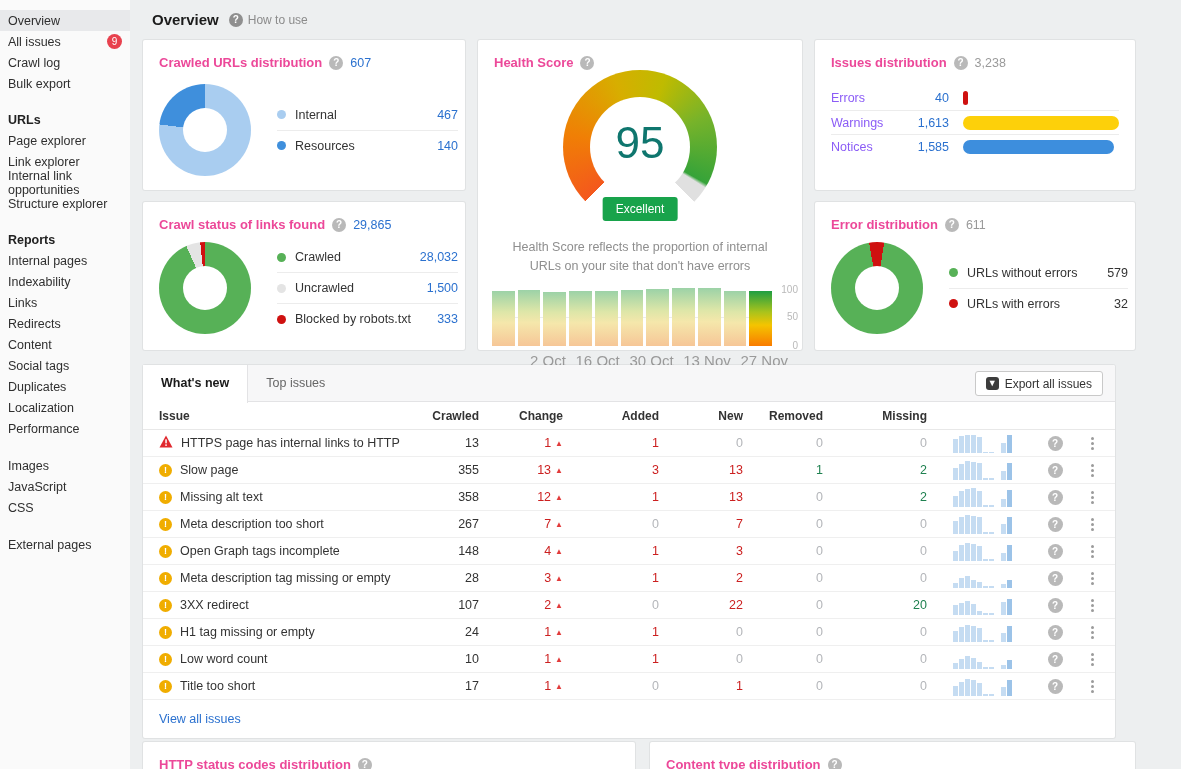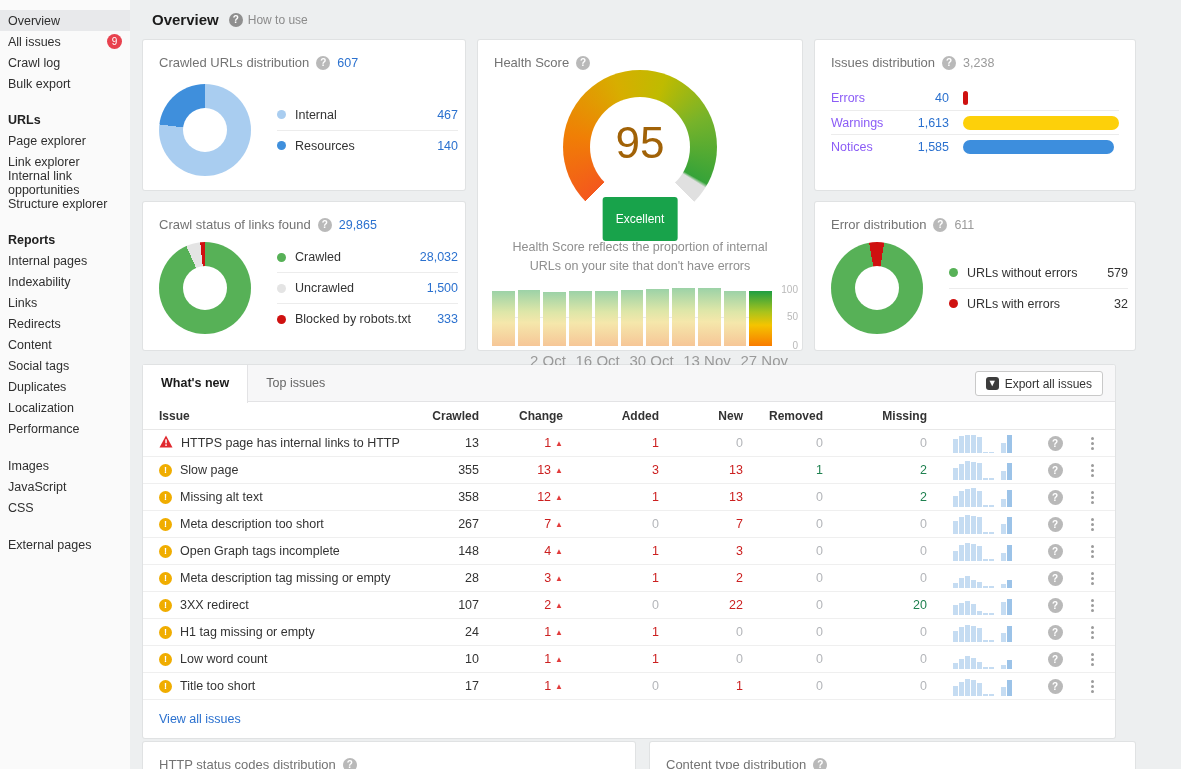--- a/index.html
+++ b/index.html
@@ -16,21 +16,21 @@
   .sb-badge { position:absolute; right:8px; top:3px; background:#e8414e; color:#fff; font-size:10px; line-height:15px; width:15px; height:15px; border-radius:50%; text-align:center; }
 
   
   .page-header { position:absolute; left:152px; top:11px; display:flex; align-items:center; gap:10px; }
   .page-title { font-size:15px; font-weight:bold; color:#1b1b1b; }
   .how-to-use { display:flex; align-items:center; gap:5px; color:#8b8b8b; font-size:12px; cursor:pointer; }
 
   
   .card { position:absolute; background:#fff; border-radius:2px; box-shadow:0 0 0 1px rgba(0,0,0,0.05); }
   .card-title-row { display:flex; align-items:center; gap:7px; padding:15px 16px 0 16px; }
-  .card-title { font-size:13px; font-weight:normal; color:#737373; }
+  .card-title { font-size:13px; font-weight:bold; color:#ec4899; }
   .card-total { font-size:12.5px; color:#9a9a9a; }
   .card-total.link { color:#2b71cf; cursor:pointer; }
 
   .qicon { display:inline-block; width:14px; height:14px; border-radius:50%; background:#b9b9b9; color:#fff; font-size:10px; font-weight:bold; line-height:14px; text-align:center; flex:0 0 auto; cursor:pointer; }
   .qicon.dark { background:#8f8f8f; }
 
   
   .donut-body { display:flex; align-items:center; padding:14px 7px 0 16px; }
   .donut { width:92px; height:92px; border-radius:50%; position:relative; flex:0 0 auto; }
   .donut::after { content:""; position:absolute; inset:24px; background:#fff; border-radius:50%; }
@@ -52,22 +52,22 @@
   .dist-bar { position:absolute; left:0; top:0; height:14px; border-radius:7px; min-width:5px; }
 
   
   .gauge-wrap { position:absolute; left:50%; top:30px; width:154px; height:154px; margin-left:-77px; }
   .gauge { width:154px; height:154px; border-radius:50%;
     background:conic-gradient(from 225deg,
       #f4581d 0deg, #f07f05 55deg, #d7ae00 115deg, #bfbb00 155deg,
       #77b32a 200deg, #36a339 254deg,
       #e0e0e0 257deg, #e0e0e0 270deg, transparent 270deg 360deg); }
   .gauge::after { content:""; position:absolute; inset:27px; background:#fff; border-radius:50%; }
-  .gauge-score { position:absolute; left:0; right:0; top:48px; text-align:center; font-size:44px; color:#a16207; z-index:2; }
-  .gauge-badge { position:absolute; left:50%; transform:translateX(-50%); top:127px; background:#18a34b; color:#fff; font-size:12px; padding:15px 13px; border-radius:3px; z-index:3; white-space:nowrap; }
+  .gauge-score { position:absolute; left:0; right:0; top:48px; text-align:center; font-size:44px; color:#0f766e; z-index:2; }
+  .gauge-badge { position:absolute; left:50%; transform:translateX(-50%); top:127px; background:#18a34b; color:#fff; font-size:12px; padding:5px 13px; border-radius:3px; z-index:3; white-space:nowrap; }
   .hs-desc { position:absolute; left:28px; right:28px; top:198px; text-align:center; font-size:12.5px; color:#8e8e8e; line-height:1.5; }
 
   .hchart { position:absolute; left:14px; top:248px; width:280px; height:58px; }
   .hchart-grid { position:absolute; left:0; right:0; top:50%; border-top:1px solid #ececec; }
   .hbars { position:absolute; inset:0; display:flex; align-items:flex-end; gap:3px; }
   .hbar { flex:1; background:linear-gradient(180deg,#9cd2a7 0%,#dde6a8 38%,#f5e7ab 58%,#f6c697 100%); }
   .hbar.last { background:linear-gradient(180deg,#1f9e42 0%,#a9c31c 38%,#f4c400 62%,#f97b00 100%); }
   .hticks { position:absolute; left:290px; top:244px; width:30px; height:66px; font-size:10px; color:#b9b9b9; }
   .htick-100 { position:absolute; right:0; top:0; }
   .htick-50 { position:absolute; right:0; top:27px; }

